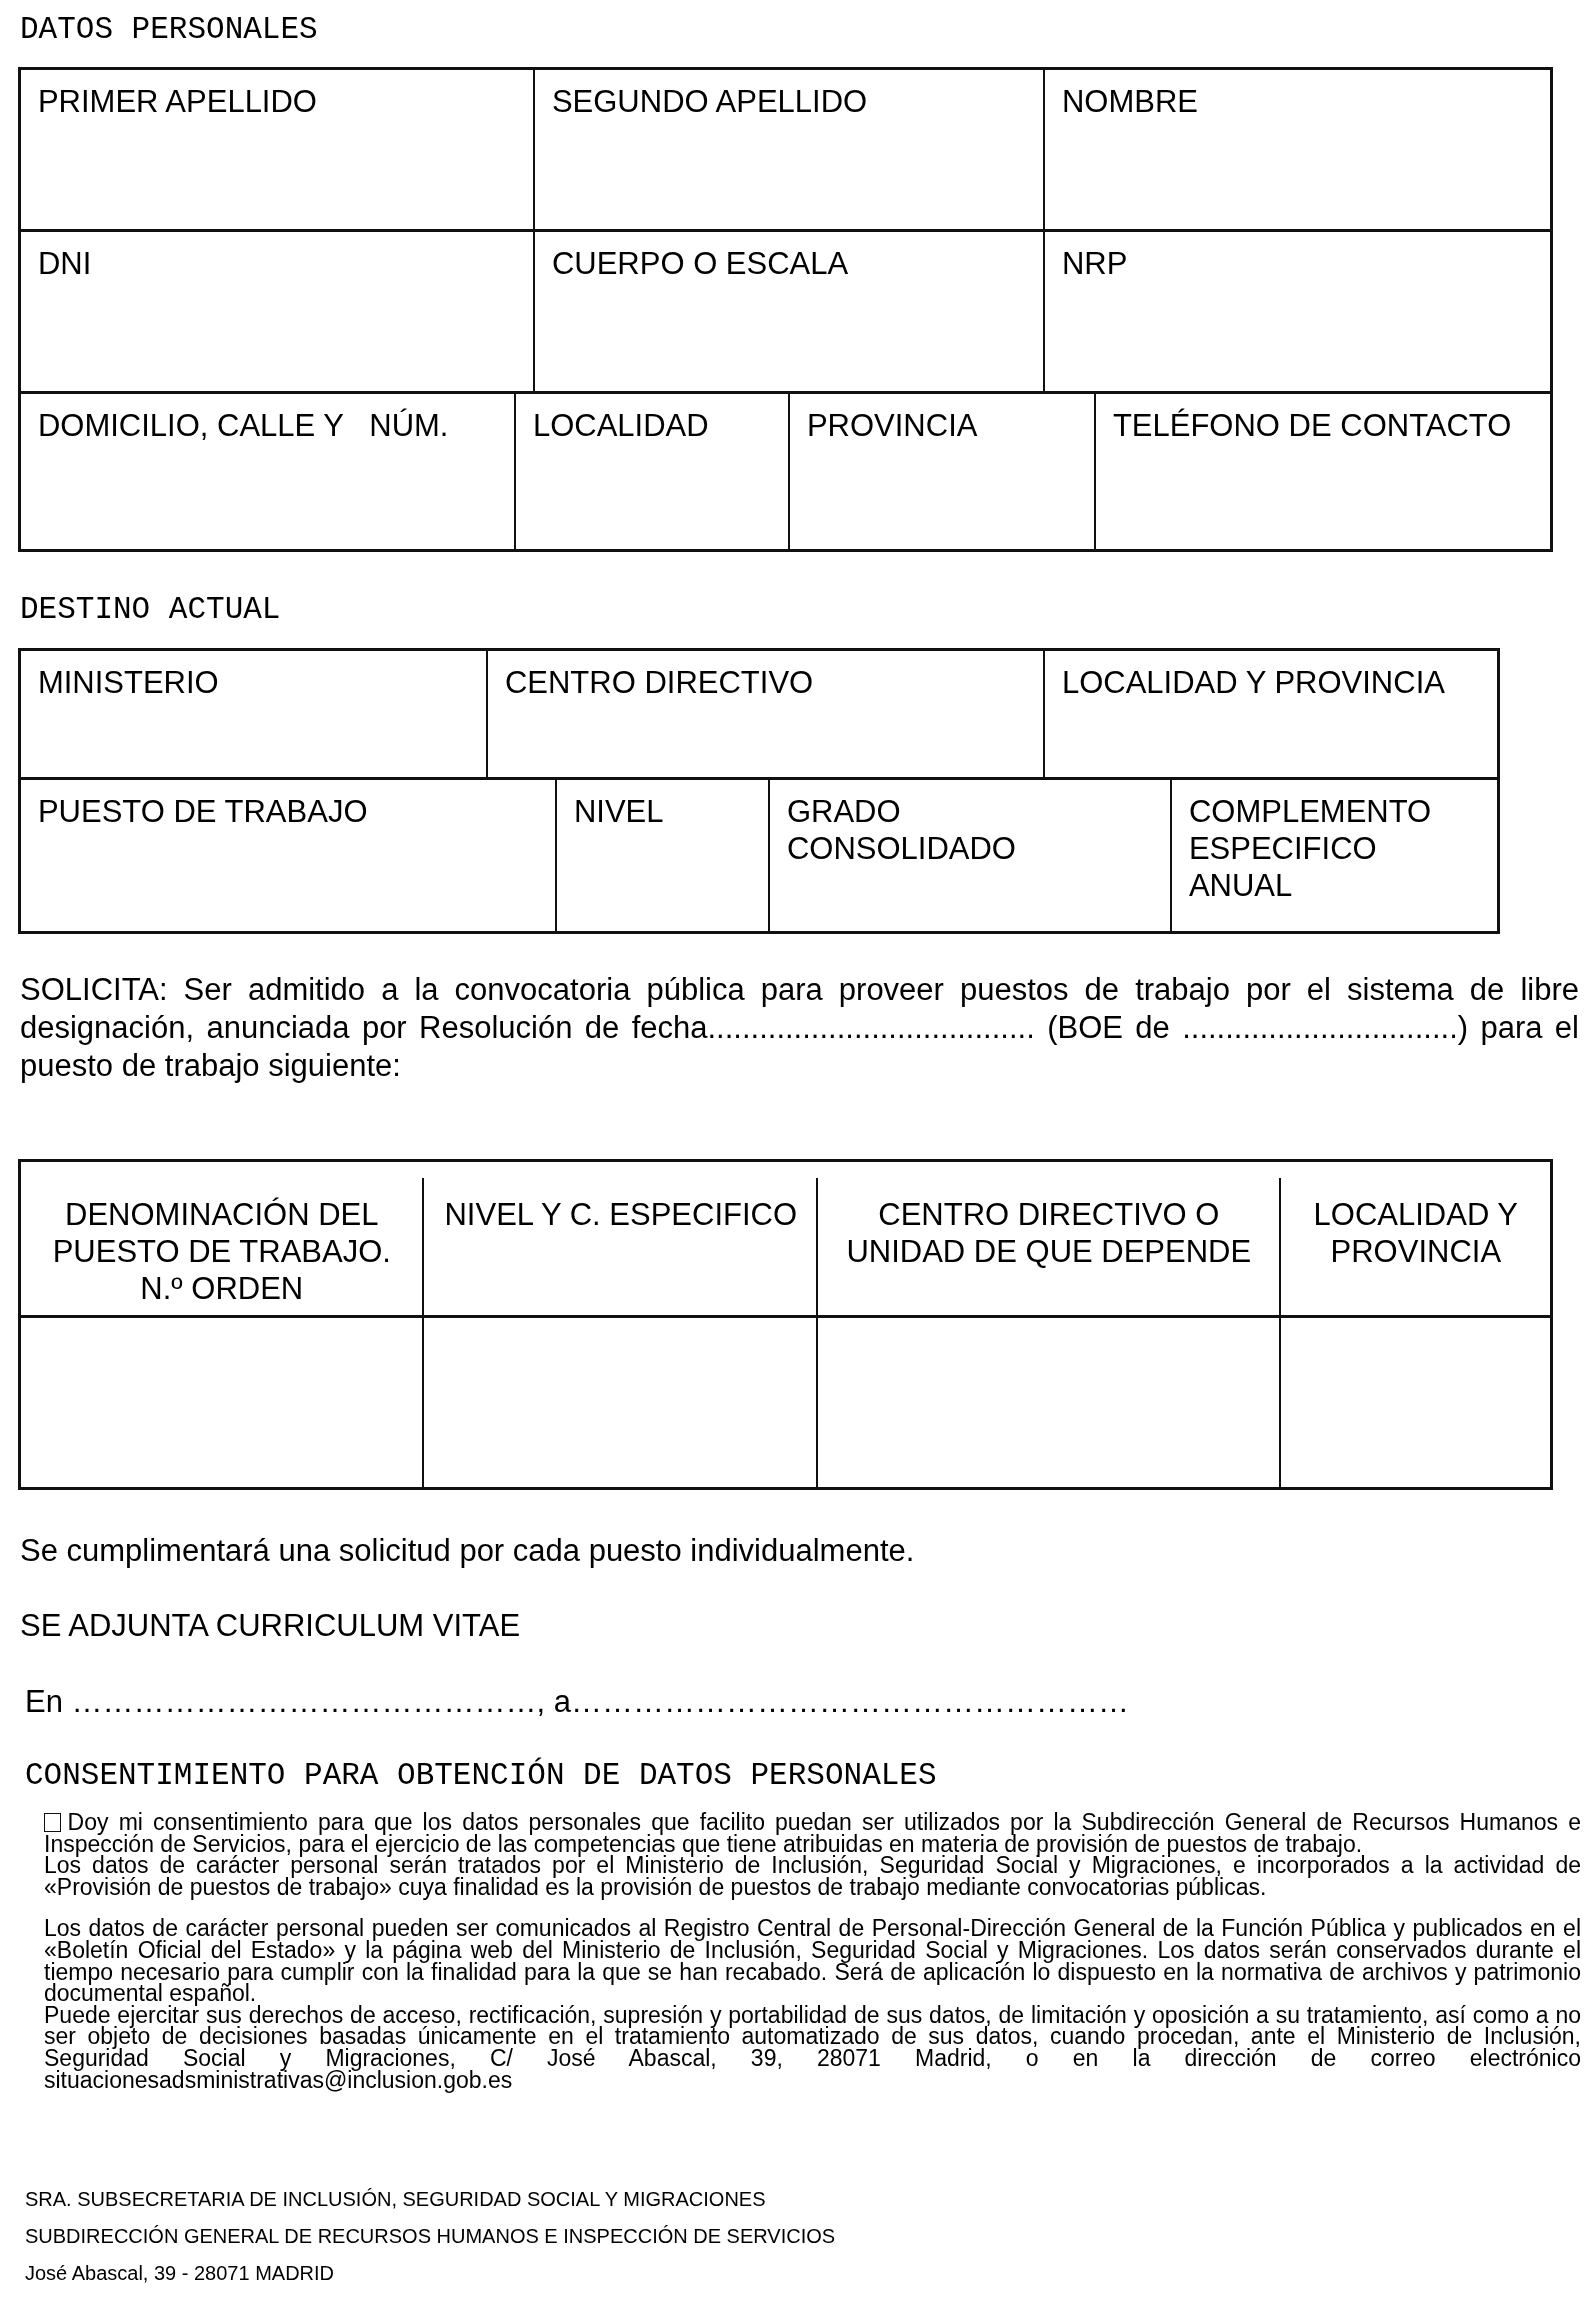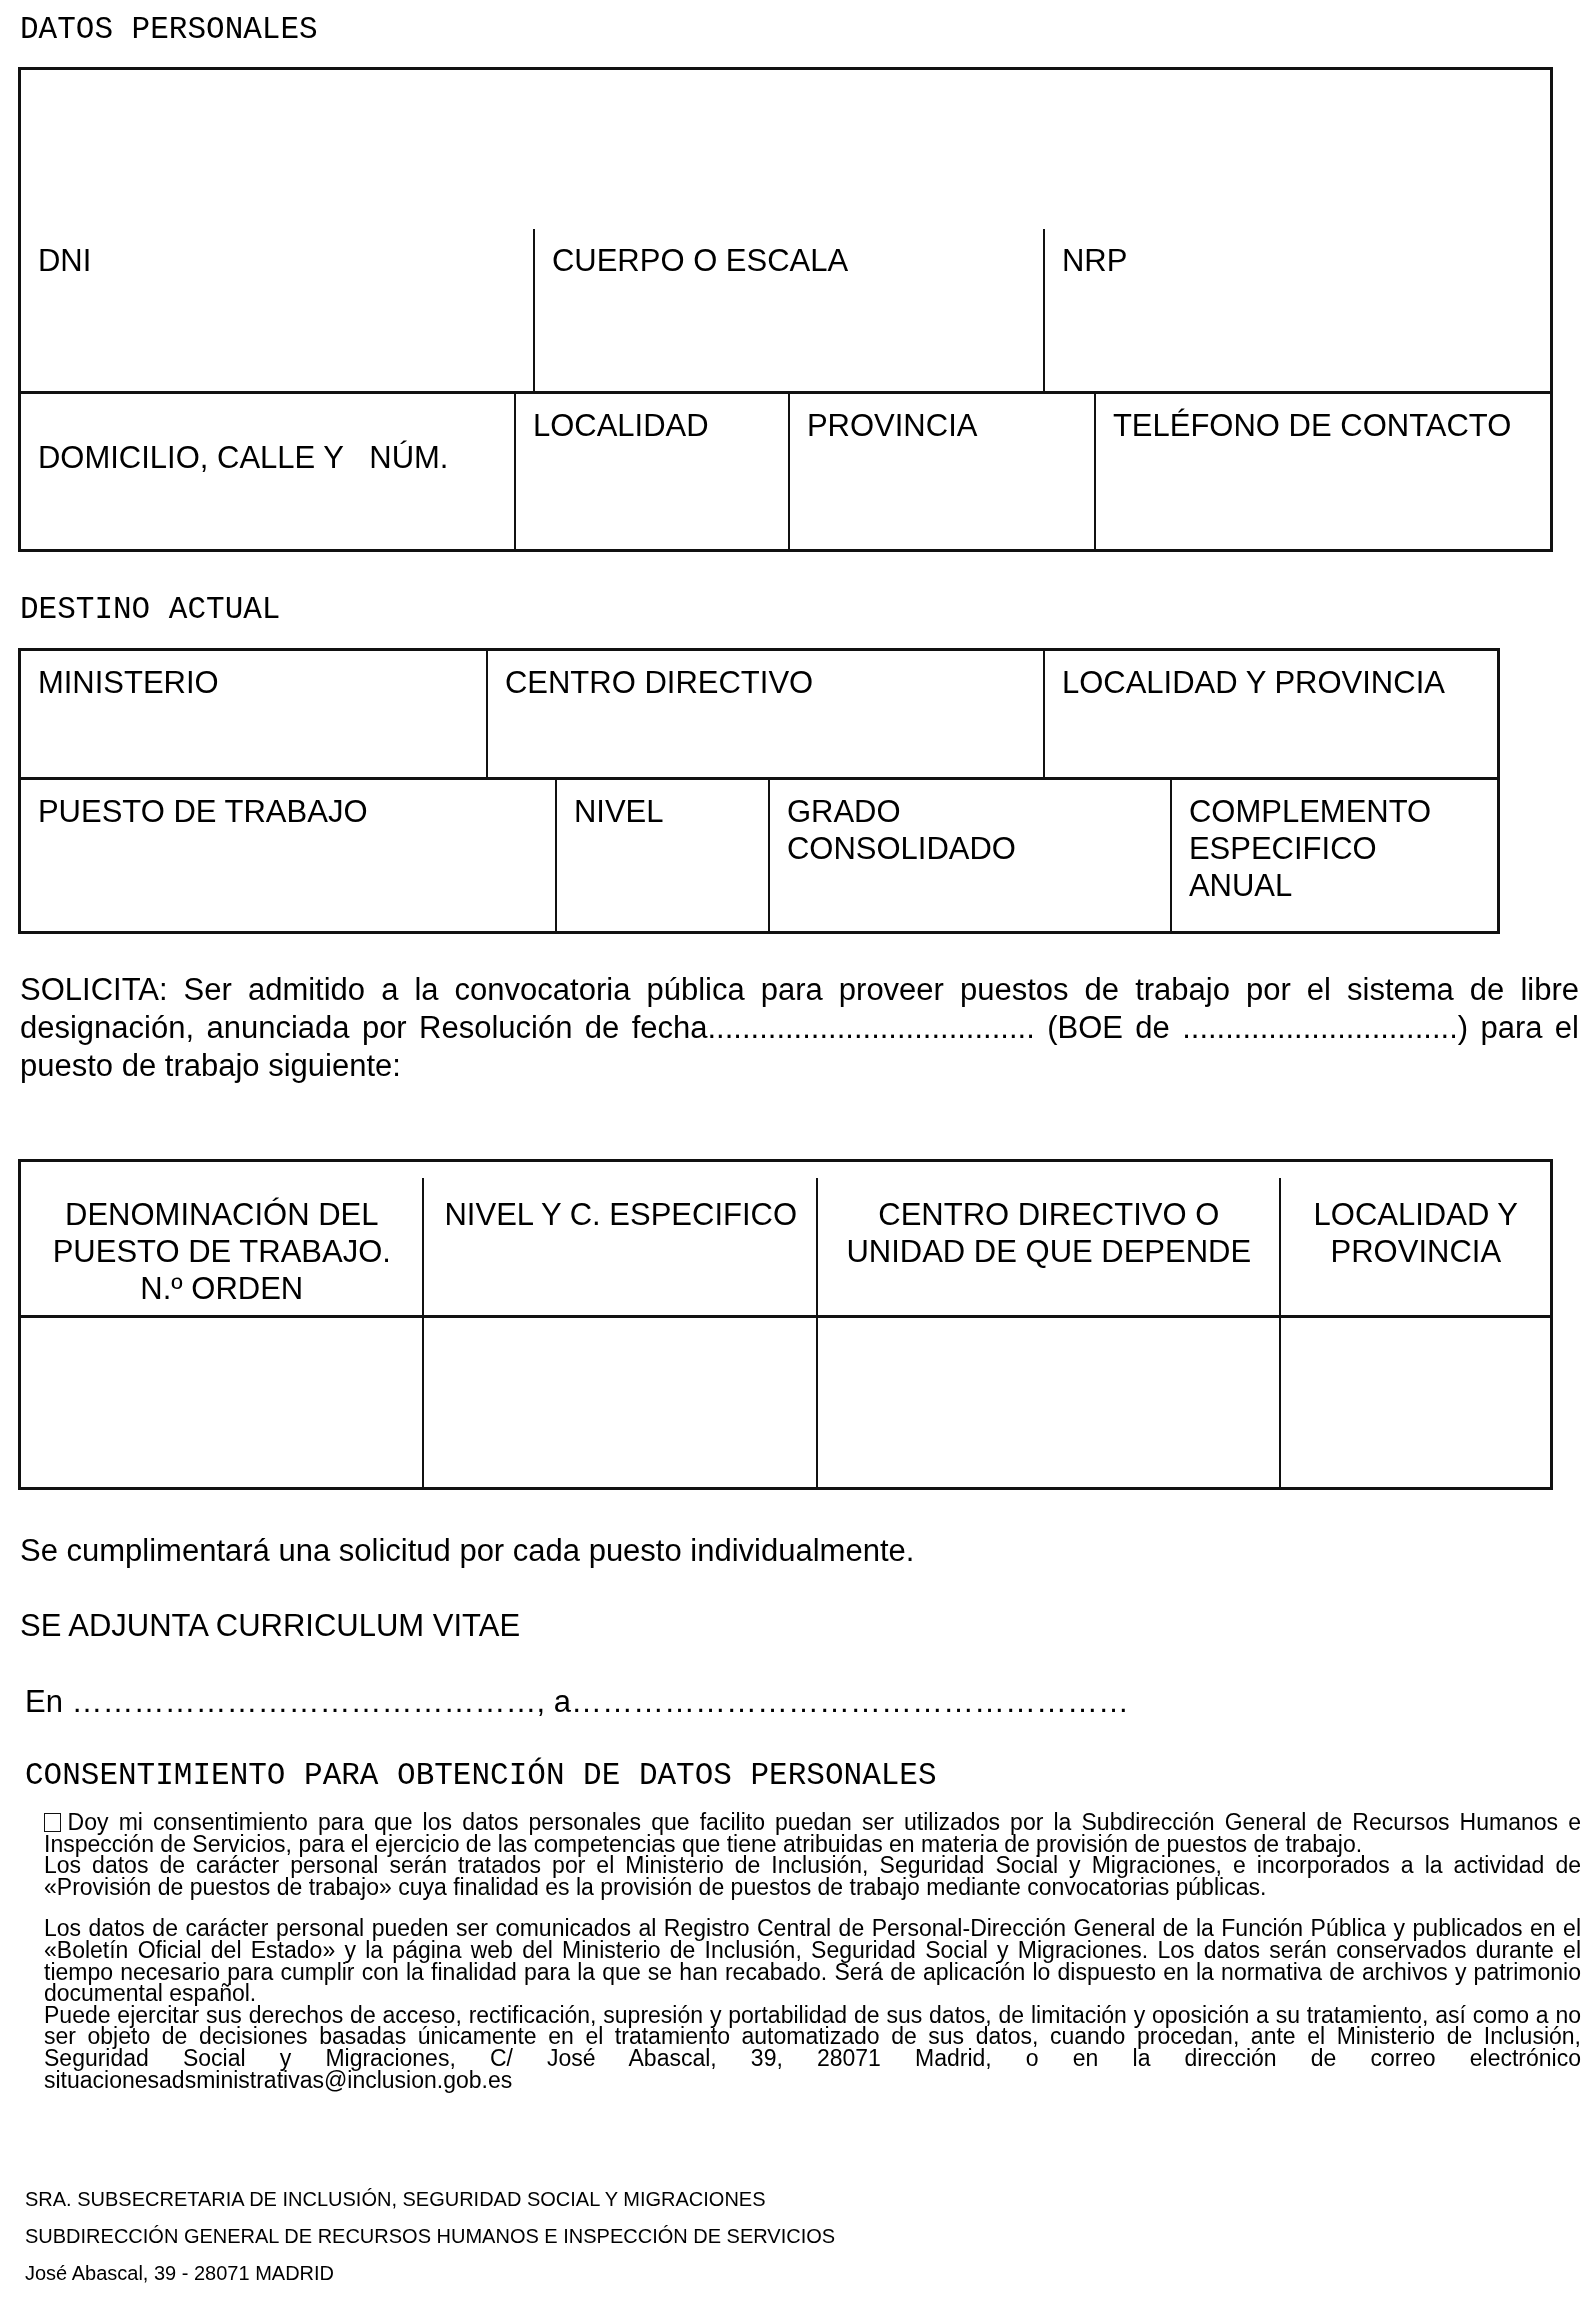--- a/index.html
+++ b/index.html
@@ -20,27 +20,32 @@
   .sp { height:20px; }
   .check { display:inline-block; width:15px; height:16.6px; border:1.7px solid #111; vertical-align:-1.7px; margin-right:6.6px; }
   .addr { font-size:20px; line-height:37px; }
 </style>
 </head>
 <body>
 
 <div class="abs section-title" style="left:20px; top:13.3px;">DATOS PERSONALES</div>
 
 <div class="grid" style="left:18.3px; top:67px; width:1535px; height:485px;">
+  <div class="row" style="top:0; height:159px;">
+    <div class="cell" style="left:0; width:512px;"><span>PRIMER APELLIDO</span></div>
+    <div class="cell div" style="left:512px; width:510px;"><span>SEGUNDO APELLIDO</span></div>
+    <div class="cell div" style="left:1022px; right:0;"><span>NOMBRE</span></div>
+  </div>
   <div class="row" style="top:159px; height:162px;">
     <div class="cell" style="left:0; width:512px;"><span>DNI</span></div>
     <div class="cell div" style="left:512px; width:510px;"><span>CUERPO O ESCALA</span></div>
     <div class="cell div" style="left:1022px; right:0;"><span>NRP</span></div>
   </div>
   <div class="row" style="top:321px; bottom:0;">
-    <div class="cell" style="left:0; width:493px;margin-top:32px;"><span style="white-space:pre;">DOMICILIO, CALLE Y   NÚM.</span></div>
+    <div class="cell" style="left:0; width:493px;"><span style="white-space:pre;">DOMICILIO, CALLE Y   NÚM.</span></div>
     <div class="cell div" style="left:493px; width:232px;"><span>LOCALIDAD</span></div>
     <div class="cell div" style="left:767px; width:306px;"><span>PROVINCIA</span></div>
     <div class="cell div" style="left:1073px; right:0;"><span>TELÉFONO DE CONTACTO</span></div>
   </div>
 </div>
 
 <div class="abs section-title" style="left:20px; top:593px;">DESTINO ACTUAL</div>
 
 <div class="grid" style="left:18.3px; top:648px; width:1482px; height:286px;">
   <div class="row" style="top:0; height:126px;">

